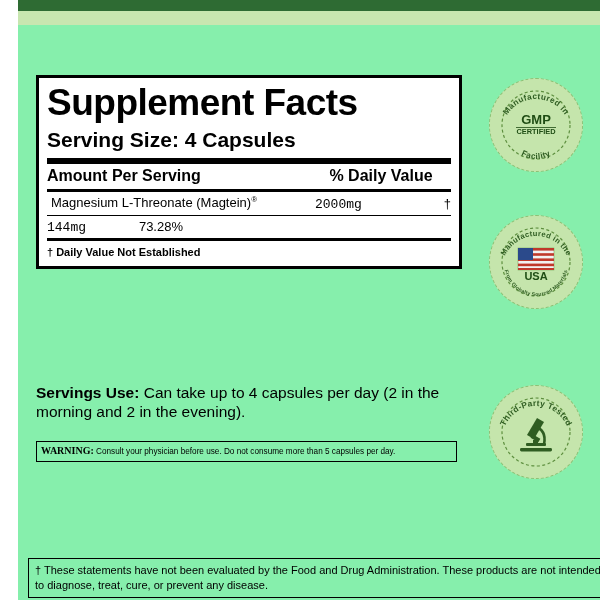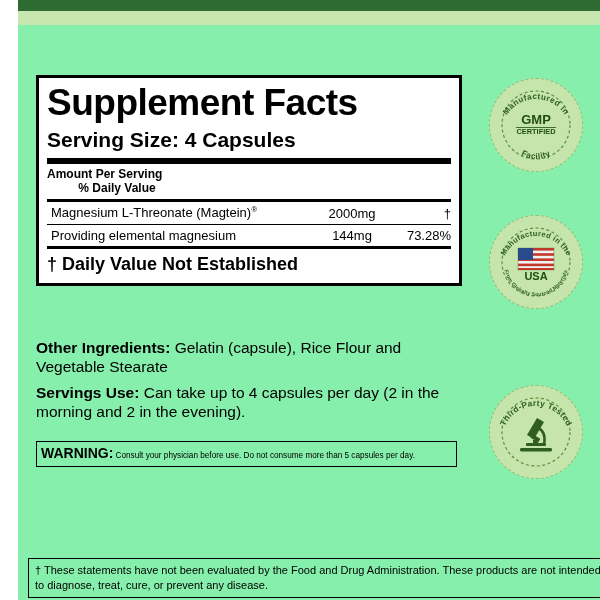--- a/index.html
+++ b/index.html
@@ -73,53 +73,53 @@
     border-top: 3px solid #000;
   }
   .row {
     display: flex;
     align-items: baseline;
     font-size: 13px;
     color: #000;
     padding: 3px 0 3px 0;
   }
   .row.header-row {
-    font-size: 12px;
+    font-size: 16px;
     font-weight: bold;
     padding: 3px 0 4px 0;
-    flex-direction: column;
   }
   .row .c-name {
     flex: 1 1 auto;
     padding-left: 4px;
   }
   .row.header-row .c-name {
     padding-left: 0;
   }
   .row .c-amt {
     width: 74px;
-    text-align: center;
+    text-align: left;
     white-space: nowrap;
+    font-family: Liberation Mono, monospace;
   }
   .row .c-dv {
     width: 62px;
     text-align: right;
     white-space: nowrap;
   }
   .row.header-row .c-dvhead {
     width: 140px;
     text-align: center;
     white-space: nowrap;
   }
   .sup {
     font-size: 8px;
     vertical-align: super;
   }
   .dv-note {
-    font-size: 18px;
+    font-size: 11px;
     font-weight: bold;
     padding: 5px 0 2px 0;
     color: #000;
   }
 
   
   .other-block {
     position: absolute;
     left: 18px;
     top: 338px;
@@ -146,21 +146,22 @@
     width: 421px;
     border: 1px solid #000;
     box-sizing: border-box;
     padding: 3px 4px;
     font-size: 8.2px;
     color: #000;
     line-height: 1.25;
   }
   .warning-box b {
     font-weight: bold;
-    font-size: 14px;
+    font-size: 10px;
+    font-family: Liberation Serif, serif;
   }
 
   
   .disclaimer {
     position: absolute;
     left: 10px;
     top: 558px;
     width: 580px;
     border: 1px solid #000;
     box-sizing: border-box;
@@ -211,33 +212,29 @@
 
     <div class="row">
       <div class="c-name"><span>Magnesium L-Threonate (Magtein)</span><span class="sup">®</span></div>
       <div class="c-amt">2000mg</div>
       <div class="c-dv">†</div>
     </div>
 
     <div class="rule-thin"></div>
 
     <div class="row">
-      <div class="c-name">Providing elemental magnesium</div>
       <div class="c-amt">144mg</div>
       <div class="c-dv">73.28%</div>
     </div>
 
     <div class="rule-med"></div>
 
     <div class="dv-note">† Daily Value Not Established</div>
   </div>
 
-  <div class="other-block">
-    <b>Other Ingredients:</b><span> Gelatin (capsule), Rice Flour and Vegetable Stearate</span>
-  </div>
 
   <div class="suggested-block">
     <b>Servings Use:</b><span> Can take up to 4 capsules per day (2 in the morning and 2 in the evening).</span>
   </div>
 
   <div class="warning-box">
     <b>WARNING:</b><span> Consult your physician before use. Do not consume more than 5 capsules per day.</span>
   </div>
 
   <div class="disclaimer">† These statements have not been evaluated by the Food and Drug Administration. These products are not intended to diagnose, treat, cure, or prevent any disease.</div>

